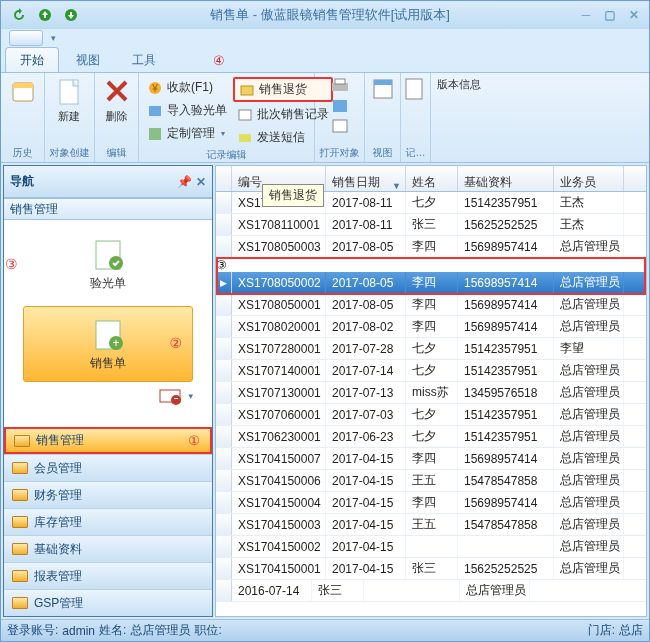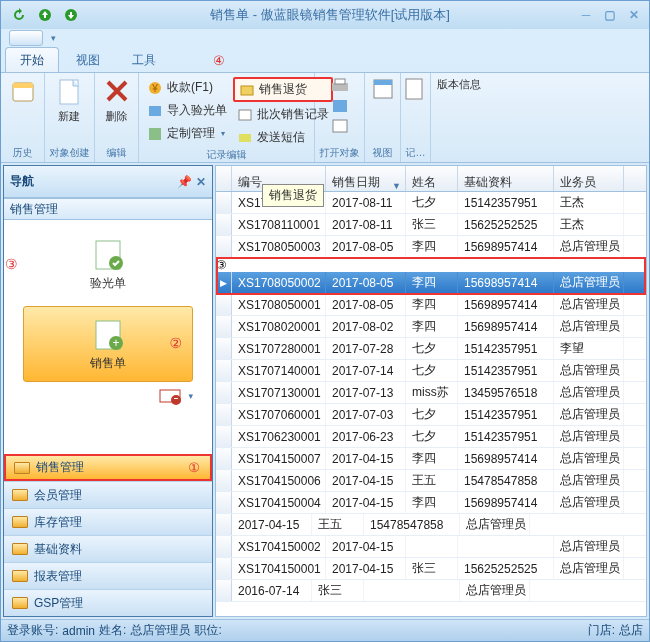--- a/index.html
+++ b/index.html
@@ -314,20 +314,24 @@
             <span class="folder"></span>
             <span>销售管理</span>
             <span class="mark1">①</span>
           </div>
         <div class="item">
             <span class="folder"></span>
             <span>会员管理</span>
           </div>
         <div class="item">
             <span class="folder"></span>
+            <span>财务管理</span>
+          </div>
+        <div class="item">
+            <span class="folder"></span>
             <span>库存管理</span>
           </div>
         <div class="item">
             <span class="folder"></span>
             <span>基础资料</span>
           </div>
         <div class="item">
             <span class="folder"></span>
             <span>报表管理</span>
           </div>
@@ -490,20 +494,21 @@
               <div class="cell c1">XS1704150004</div>
               <div class="cell c2">2017-04-15</div>
               <div class="cell c3">李四</div>
               <div class="cell c4">15698957414</div>
               <div class="cell c5">总店管理员</div>
             </div>
           </div>
           <div class="rowwrap">
             <div class="row">
               <div class="gutter"></div>
+              <div class="cell c1">XS1704150003</div>
               <div class="cell c2">2017-04-15</div>
               <div class="cell c3">王五</div>
               <div class="cell c4">15478547858</div>
               <div class="cell c5">总店管理员</div>
             </div>
           </div>
           <div class="rowwrap">
             <div class="row">
               <div class="gutter"></div>
               <div class="cell c1">XS1704150002</div>

